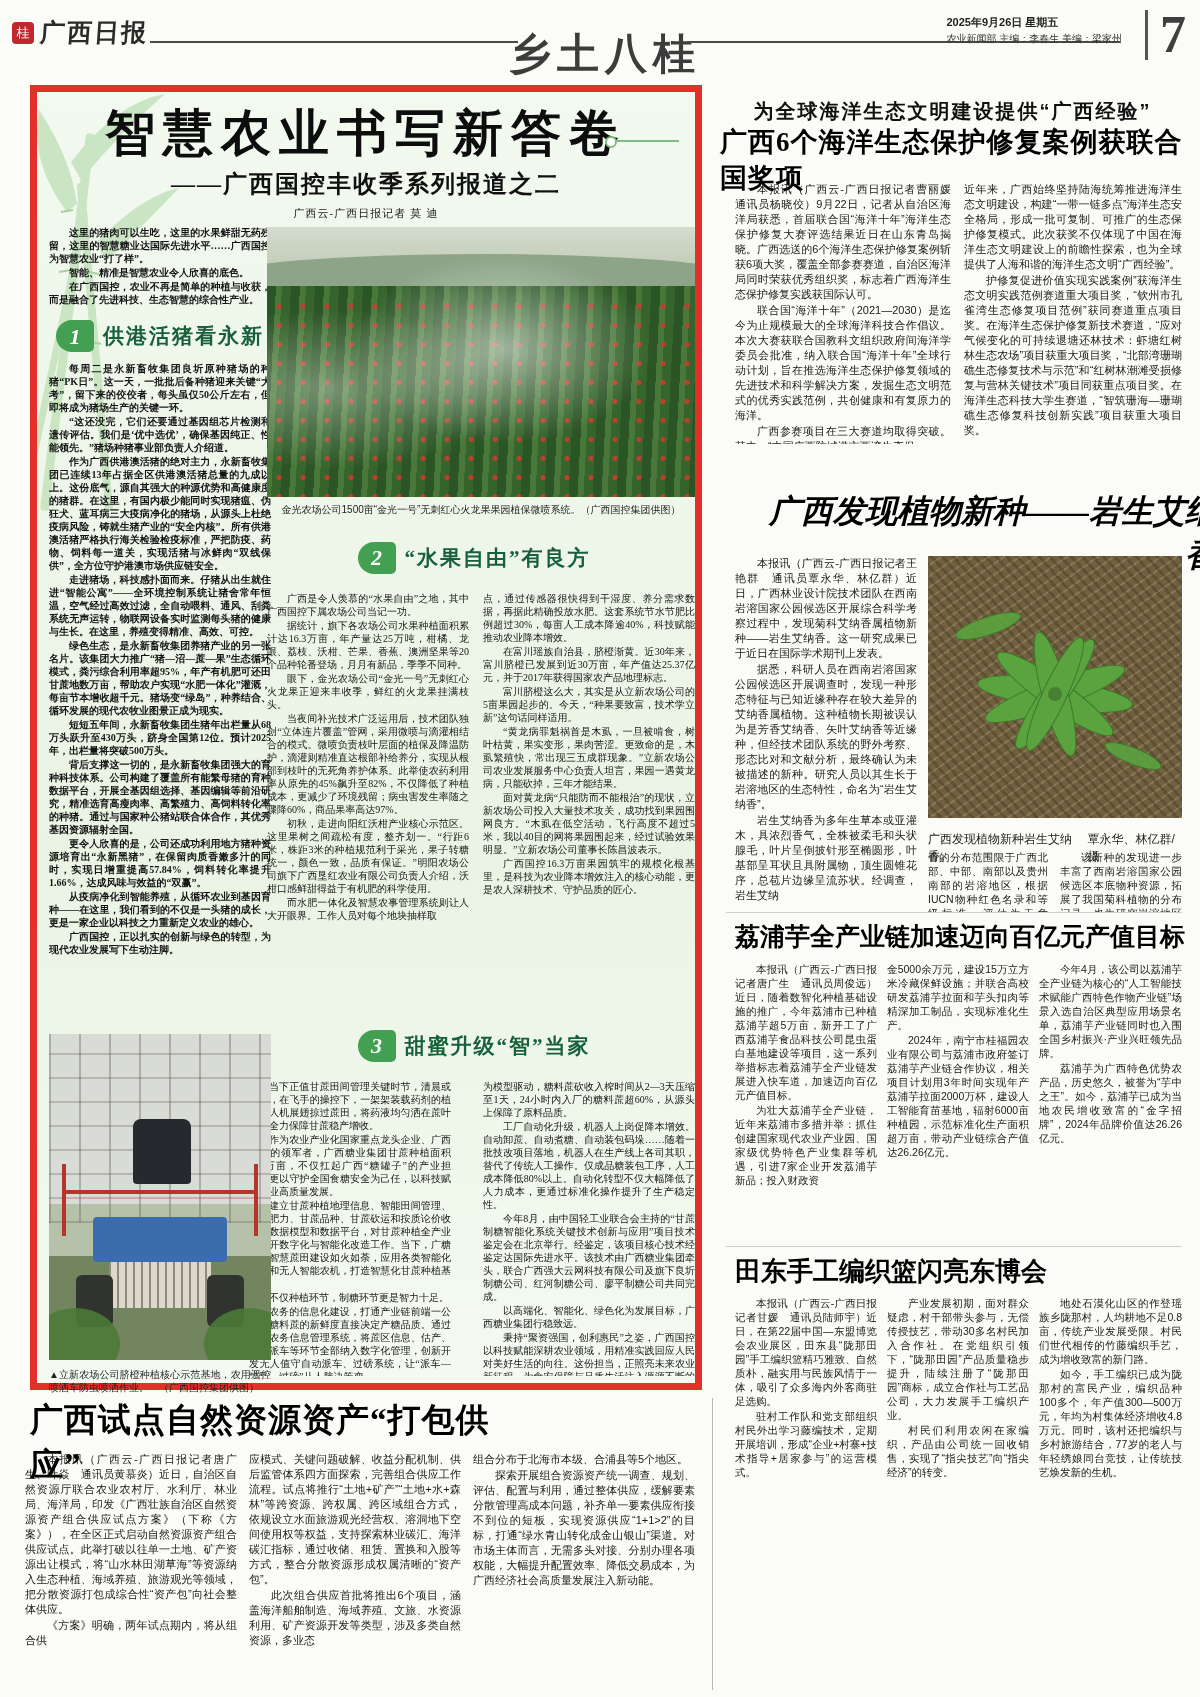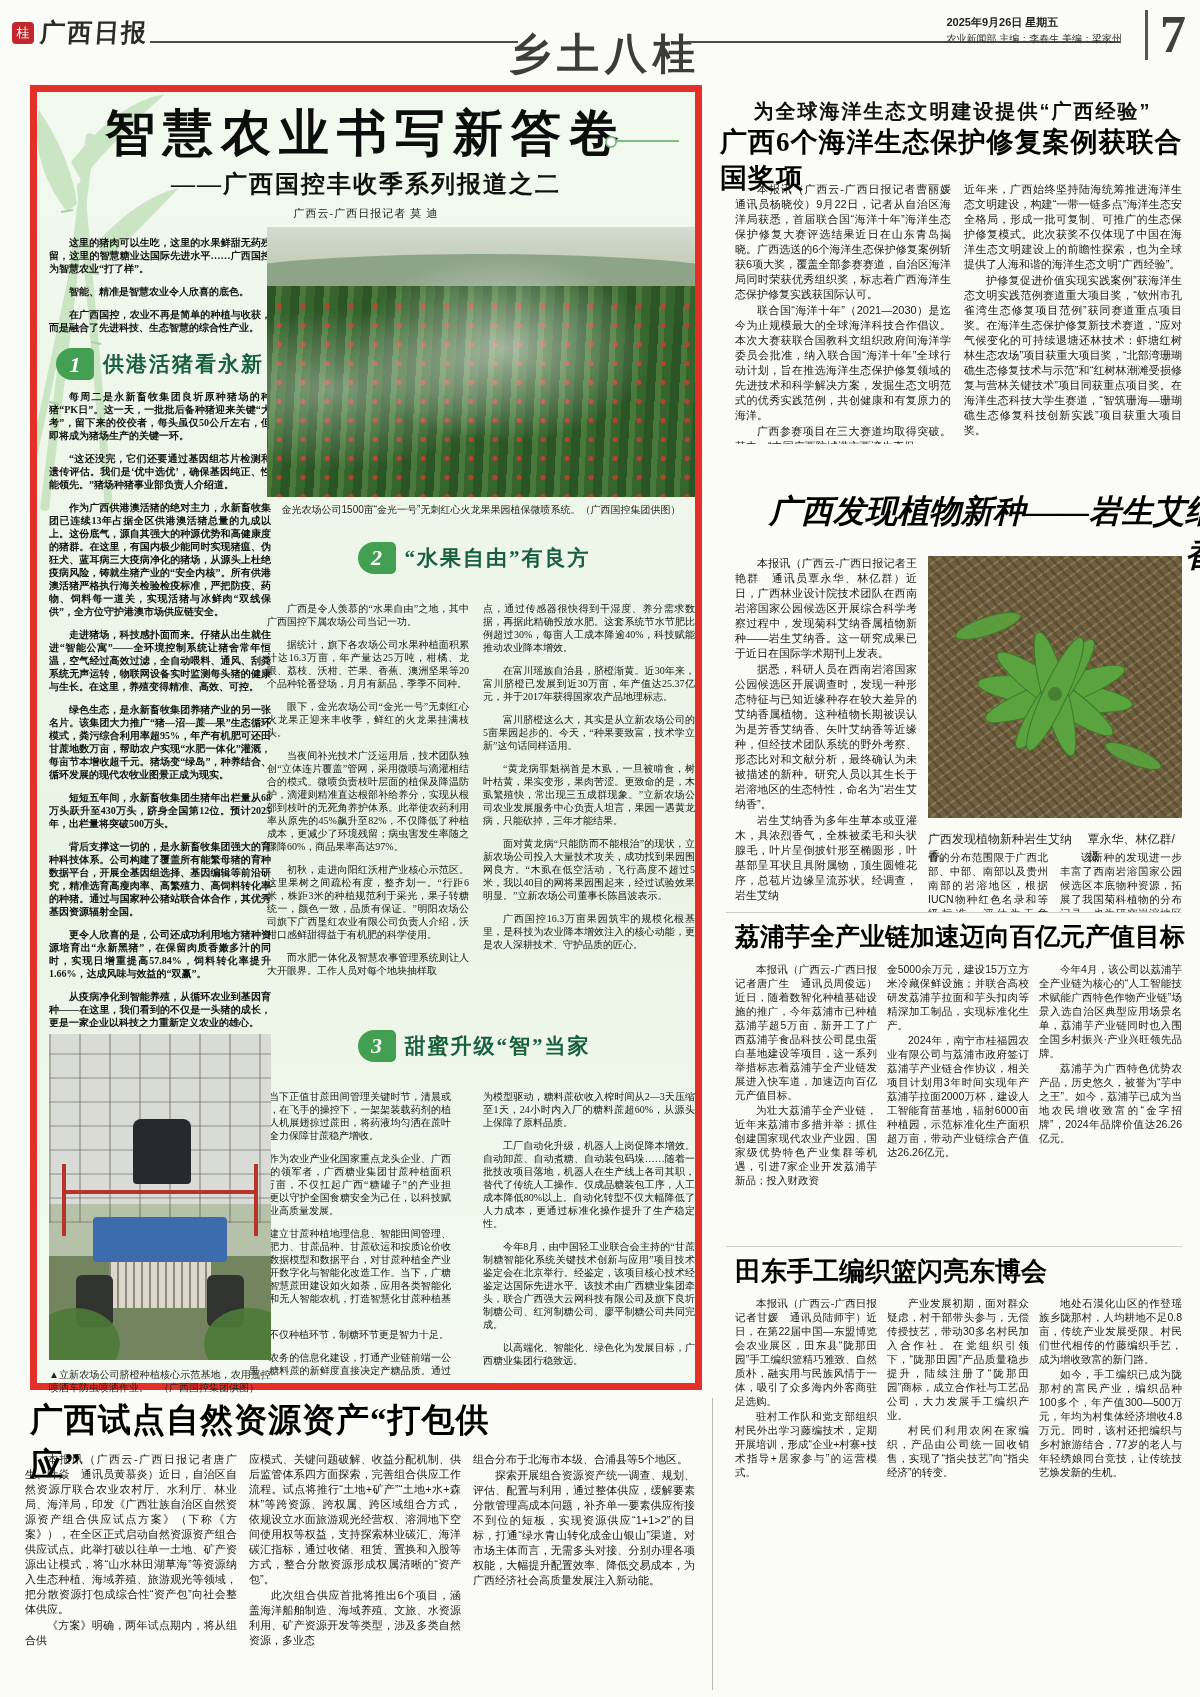--- a/index.html
+++ b/index.html
@@ -30,21 +30,21 @@
   .feat-headline{position:absolute;left:40px;right:40px;top:8px;text-align:center;
         font-family:"Liberation Serif",serif;font-weight:bold;font-size:50px;letter-spacing:8px;color:#0d0d0d;}
   .feat-deco{position:absolute;right:16px;top:48px;width:64px;border-top:2px solid #7fbd84;}
   .feat-deco::before{content:"";position:absolute;left:-10px;top:-6px;width:8px;height:8px;border:2px solid #7fbd84;
         border-radius:50%;background:#fff;}
   .feat-sub{position:absolute;left:0;right:0;top:76px;text-align:center;
         font-family:"Liberation Serif",serif;font-weight:bold;font-size:24px;letter-spacing:2px;color:#111;}
   .feat-byline{position:absolute;left:0;right:0;top:114px;text-align:center;font-size:11px;color:#222;letter-spacing:1px;}
   .col{position:absolute;text-align:justify;overflow:hidden;font-size:10px;line-height:13px;color:#141414;
         font-family:"Liberation Serif",serif;}
-  .col p{margin:10px 0 1px 0;text-indent:2em;}
+  .col p{margin:0 0 1px 0;text-indent:2em;}
   .col.cont p:first-child{text-indent:0;}
   .lead p{font-weight:bold;}
   .sec-head{display:flex;align-items:center;justify-content:center;gap:9px;margin:14px 0 10px 0;}
   .sec-head.abs{position:absolute;margin:0;}
   .sec-badge{min-width:38px;height:32px;background:#43a053;color:#fff;border-radius:16px 5px 5px 16px;
         display:flex;align-items:center;justify-content:center;font-size:22px;font-weight:bold;
         font-style:italic;font-family:"Liberation Serif",serif;}
   .sec-title{font-size:21px;font-weight:bold;color:#17603a;letter-spacing:2px;font-family:"Liberation Serif",serif;}
   .caption{font-size:10px;color:#222;line-height:13px;}
   

